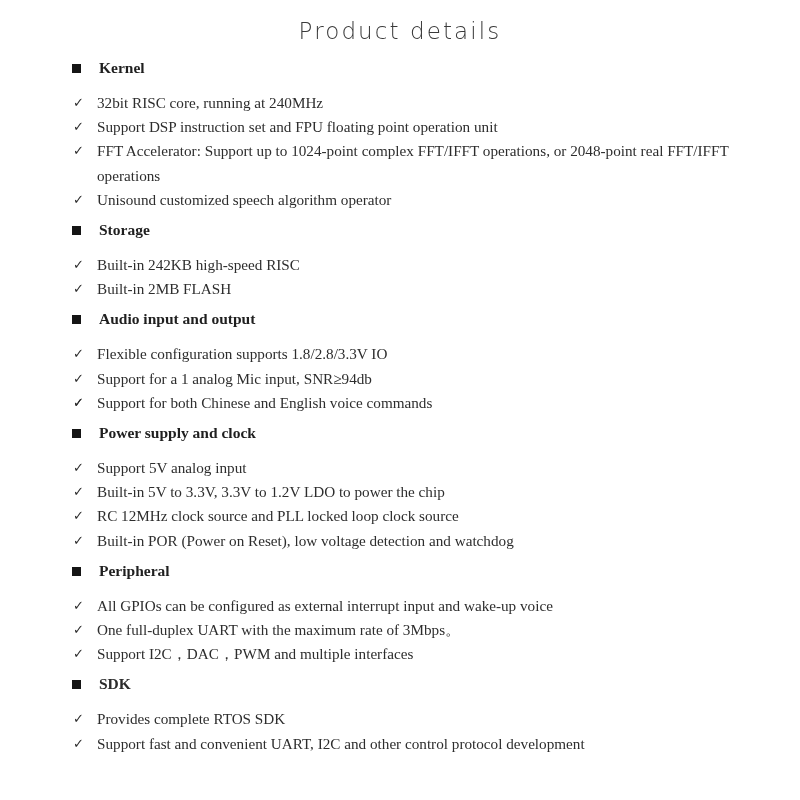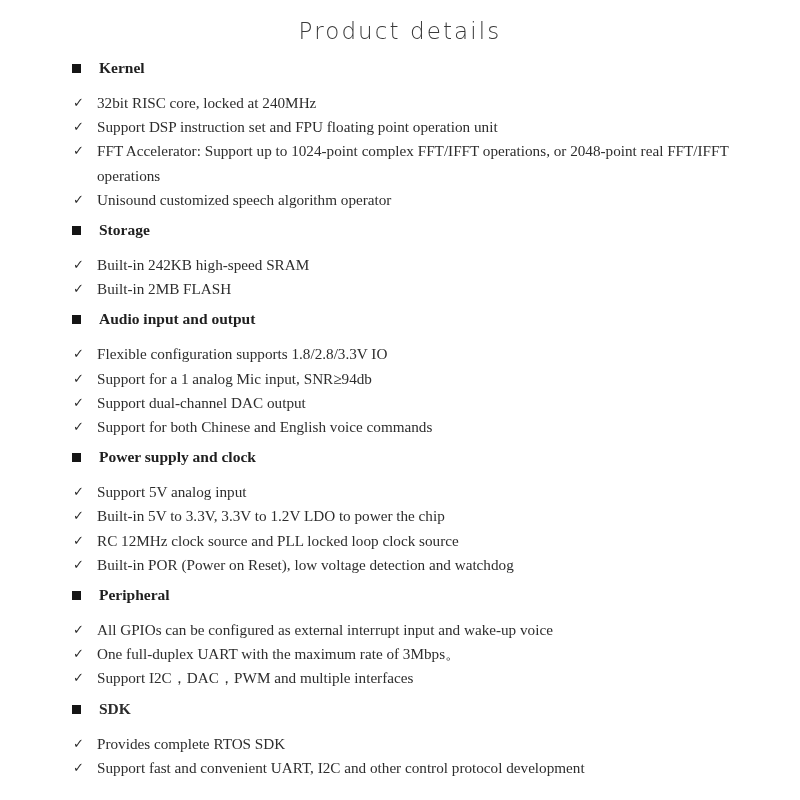--- a/index.html
+++ b/index.html
@@ -118,63 +118,62 @@
 <div class="page">
 
   <div class="doc-title">Product details</div>
 
   <div class="content" id="content-root">
       <div class="section-block">
         <div class="section-head"><span class="sq-bullet" aria-label="■"></span><span class="head-label">Kernel</span></div>
         <ul class="item-list">
           <li class="item">
             <span class="check-bullet">✓</span>
-            <span class="item-text">32bit RISC core, locked at 240MHz</span>
+            <span class="item-text">32bit RISC core, running at 240MHz</span>
           </li>
           <li class="item">
             <span class="check-bullet">✓</span>
             <span class="item-text">Support DSP instruction set and FPU floating point operation unit</span>
           </li>
           <li class="item">
             <span class="check-bullet">✓</span>
             <span class="item-text">FFT Accelerator: Support up to 1024-point complex FFT/IFFT operations, or 2048-point real FFT/IFFT operations</span>
           </li>
           <li class="item">
             <span class="check-bullet">✓</span>
             <span class="item-text">Unisound customized speech algorithm operator</span>
           </li>
         </ul>
       </div>
       <div class="section-block">
         <div class="section-head"><span class="sq-bullet" aria-label="■"></span><span class="head-label">Storage</span></div>
         <ul class="item-list">
           <li class="item">
             <span class="check-bullet">✓</span>
-            <span class="item-text">Built-in 242KB high-speed SRAM</span>
+            <span class="item-text">Built-in 242KB high-speed RISC</span>
           </li>
           <li class="item">
             <span class="check-bullet">✓</span>
             <span class="item-text">Built-in 2MB FLASH</span>
           </li>
         </ul>
       </div>
       <div class="section-block">
         <div class="section-head"><span class="sq-bullet" aria-label="■"></span><span class="head-label">Audio input and output</span></div>
         <ul class="item-list">
           <li class="item">
             <span class="check-bullet">✓</span>
             <span class="item-text">Flexible configuration supports 1.8/2.8/3.3V IO</span>
           </li>
           <li class="item">
             <span class="check-bullet">✓</span>
             <span class="item-text">Support for a 1 analog Mic input, SNR≥94db</span>
           </li>
           <li class="item">
             <span class="check-bullet">✓</span>
-            <span class="item-text">Support dual-channel DAC output</span>
           </li>
           <li class="item">
             <span class="check-bullet">✓</span>
             <span class="item-text">Support for both Chinese and English voice commands</span>
           </li>
         </ul>
       </div>
       <div class="section-block">
         <div class="section-head"><span class="sq-bullet" aria-label="■"></span><span class="head-label">Power supply and clock</span></div>
         <ul class="item-list">

